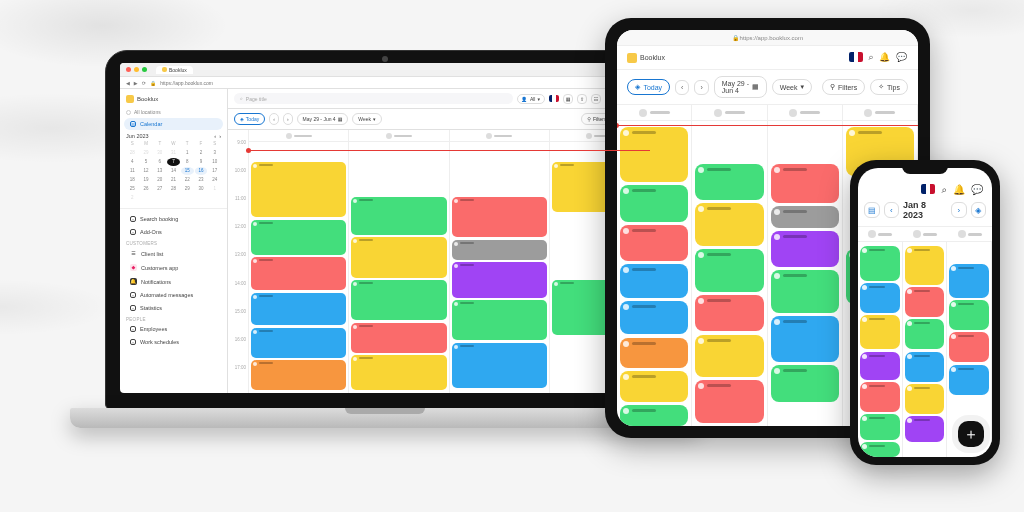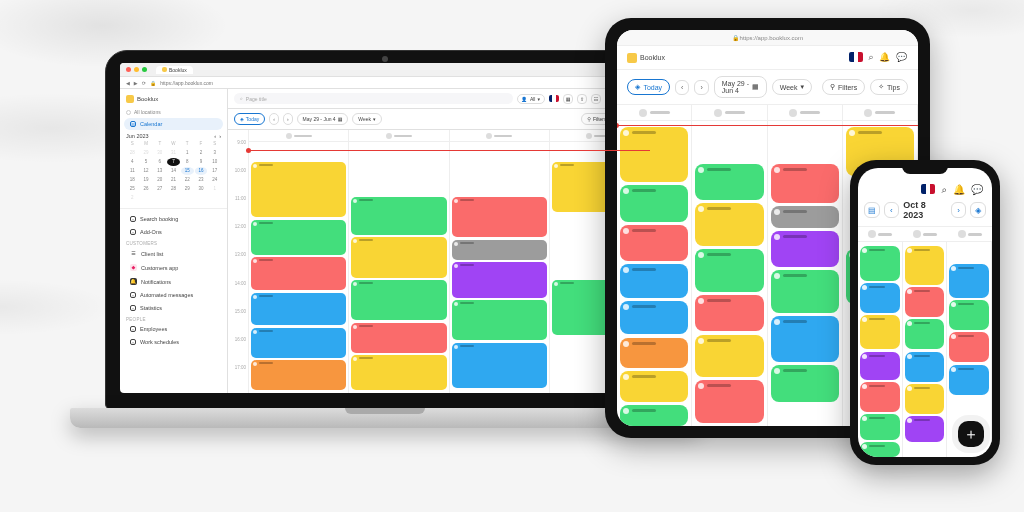--- a/index.html
+++ b/index.html
@@ -512,21 +512,21 @@
     <div class="ph-status"></div>
     <div class="ph-top">
       <span class="flag"></span>
       <span>⌕</span>
       <span>🔔</span>
       <span>💬</span>
     </div>
     <div class="ph-daterow">
       <span class="sq">▤</span>
       <span class="sq">‹</span>
-      <span class="date">Oct 8 2023</span>
+      <span class="date">Jan 8 2023</span>
       <span class="sq">›</span>
       <span class="sq">◈</span>
     </div>
     <div class="ph-heads" id="ph-heads">
         <div>
           <span class="ava"></span>
           <span class="lab"></span>
         </div>
         <div>
           <span class="ava"></span>

